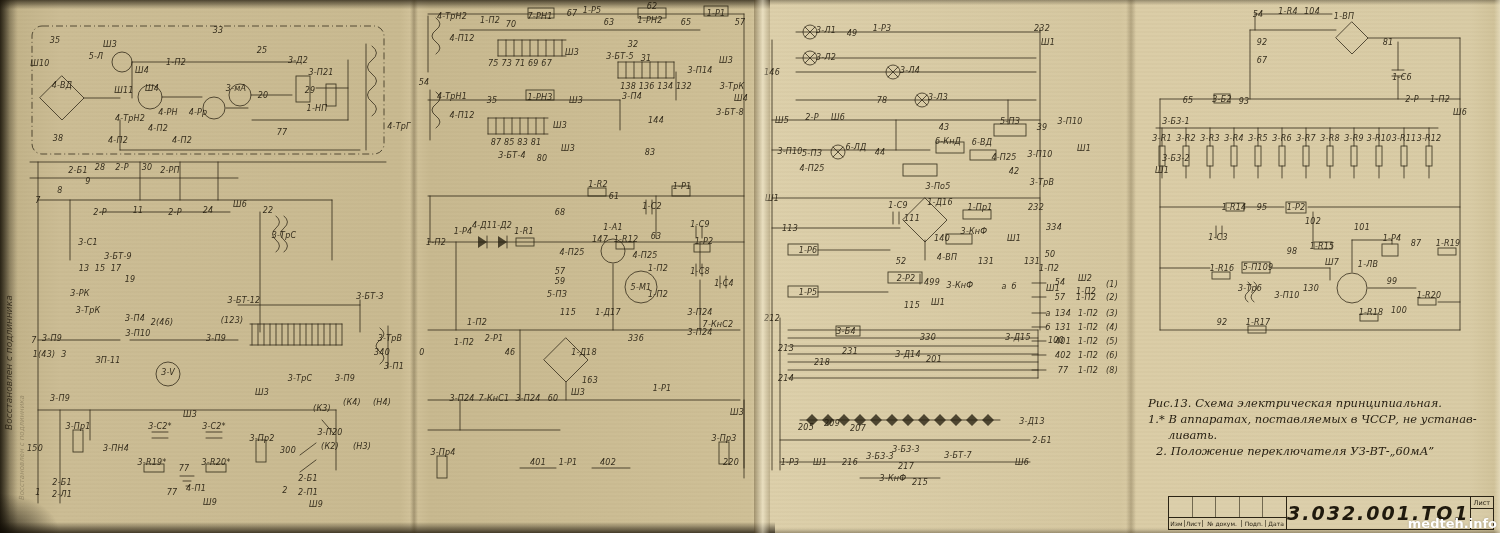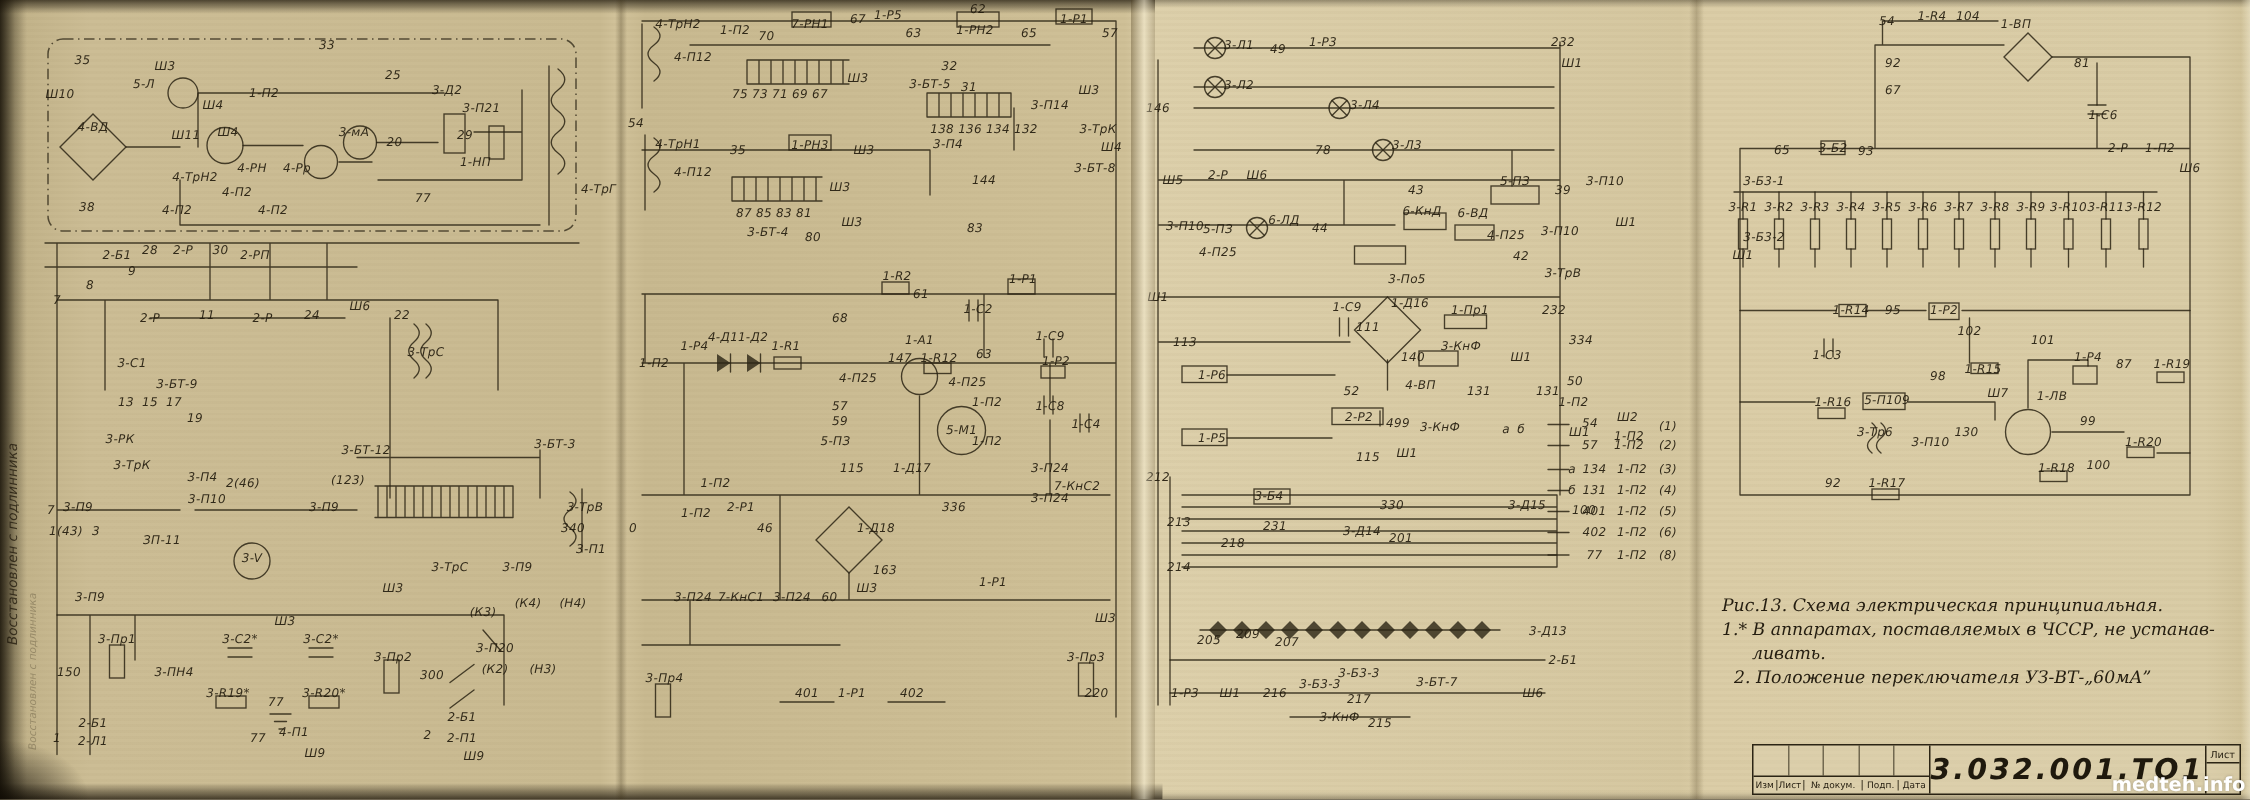--- a/index.html
+++ b/index.html
@@ -230,21 +230,21 @@
       <span class="lbl" style="left: 44px; top: 354px;">1(43)</span>
       <span class="lbl" style="left: 64px; top: 354px;">3</span>
       <span class="lbl" style="left: 108px; top: 360px;">ЗП-11</span>
       <span class="lbl" style="left: 168px; top: 372px;">3-V</span>
       <span class="lbl" style="left: 300px; top: 378px;">3-ТрС</span>
       <span class="lbl" style="left: 345px; top: 378px;">3-П9</span>
       <span class="lbl" style="left: 262px; top: 392px;">Ш3</span>
       <span class="lbl" style="left: 60px; top: 398px;">3-П9</span>
       <span class="lbl" style="left: 190px; top: 414px;">Ш3</span>
       <span class="lbl" style="left: 78px; top: 426px;">3-Пр1</span>
-      <span class="lbl" style="left: 46px; top: 448px; text-align: center;">150</span>
+      <span class="lbl" style="left: 35px; top: 448px; text-align: center;">150</span>
       <span class="lbl" style="left: 160px; top: 426px;">3-С2*</span>
       <span class="lbl" style="left: 214px; top: 426px;">3-С2*</span>
       <span class="lbl" style="left: 116px; top: 448px;">3-ПН4</span>
       <span class="lbl" style="left: 152px; top: 462px;">3-R19*</span>
       <span class="lbl" style="left: 184px; top: 468px;">77</span>
       <span class="lbl" style="left: 216px; top: 462px;">3-R20*</span>
       <span class="lbl" style="left: 262px; top: 438px;">3-Пр2</span>
       <span class="lbl" style="left: 288px; top: 450px;">300</span>
       <span class="lbl" style="left: 322px; top: 408px;">(К3)</span>
       <span class="lbl" style="left: 352px; top: 402px;">(К4)</span>

